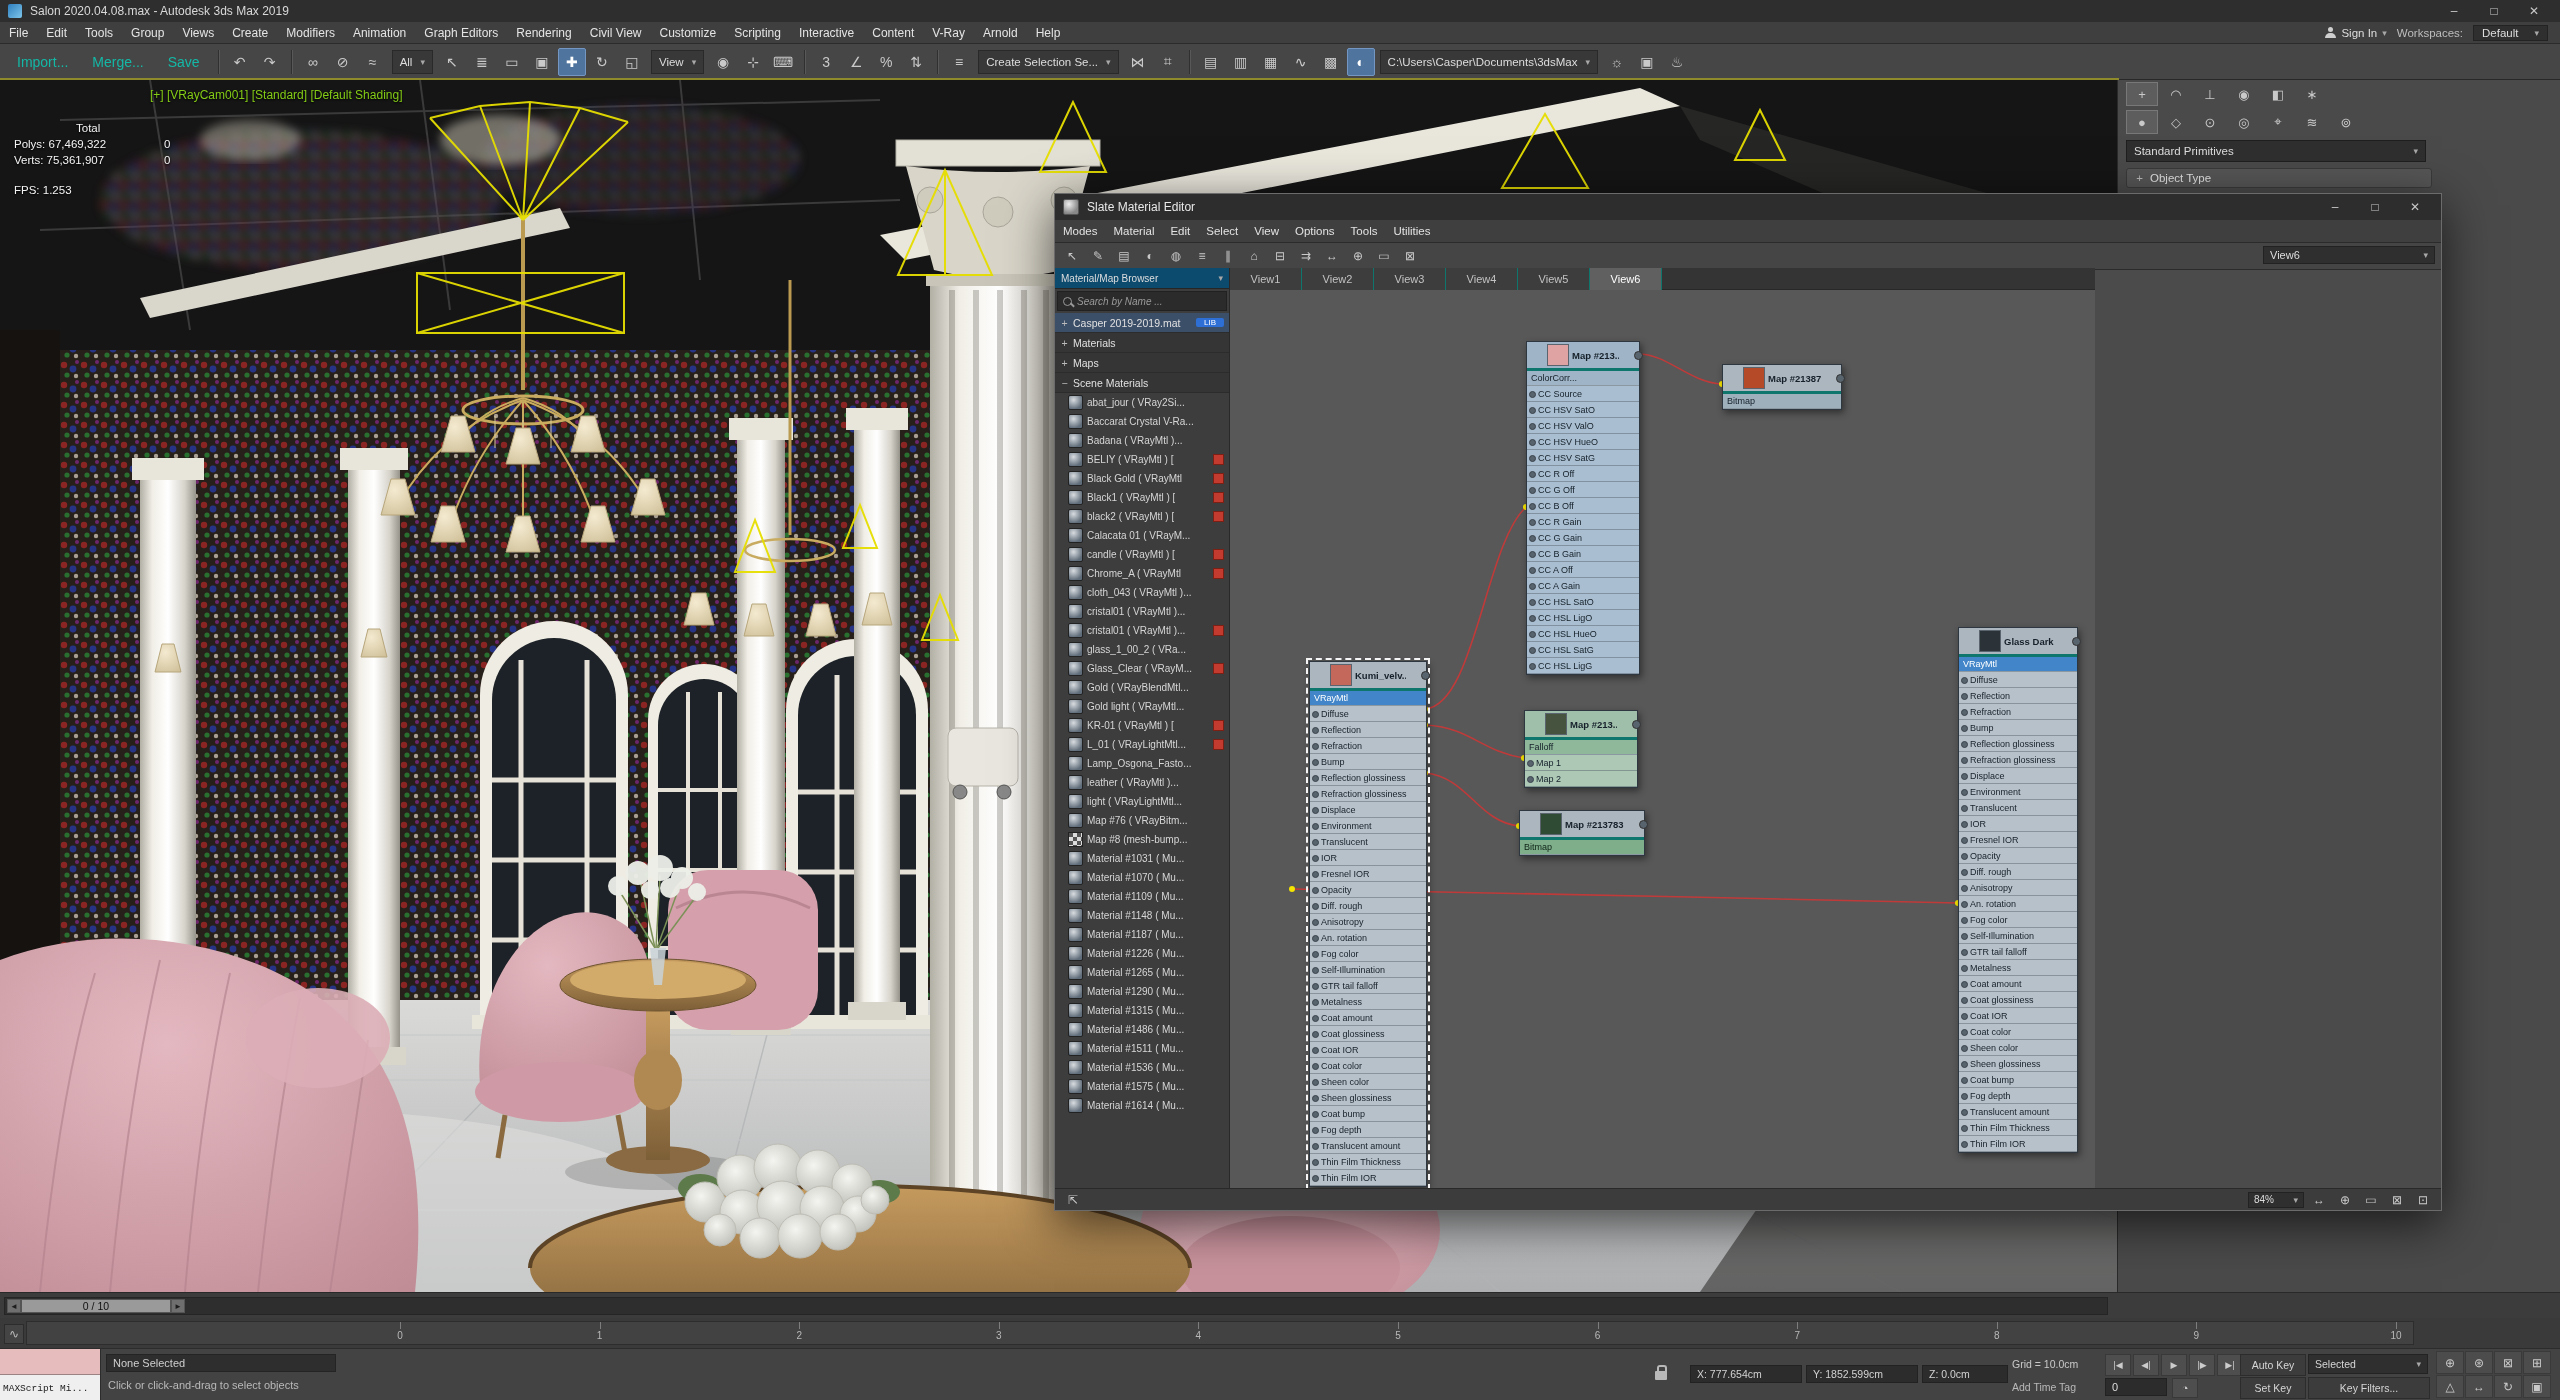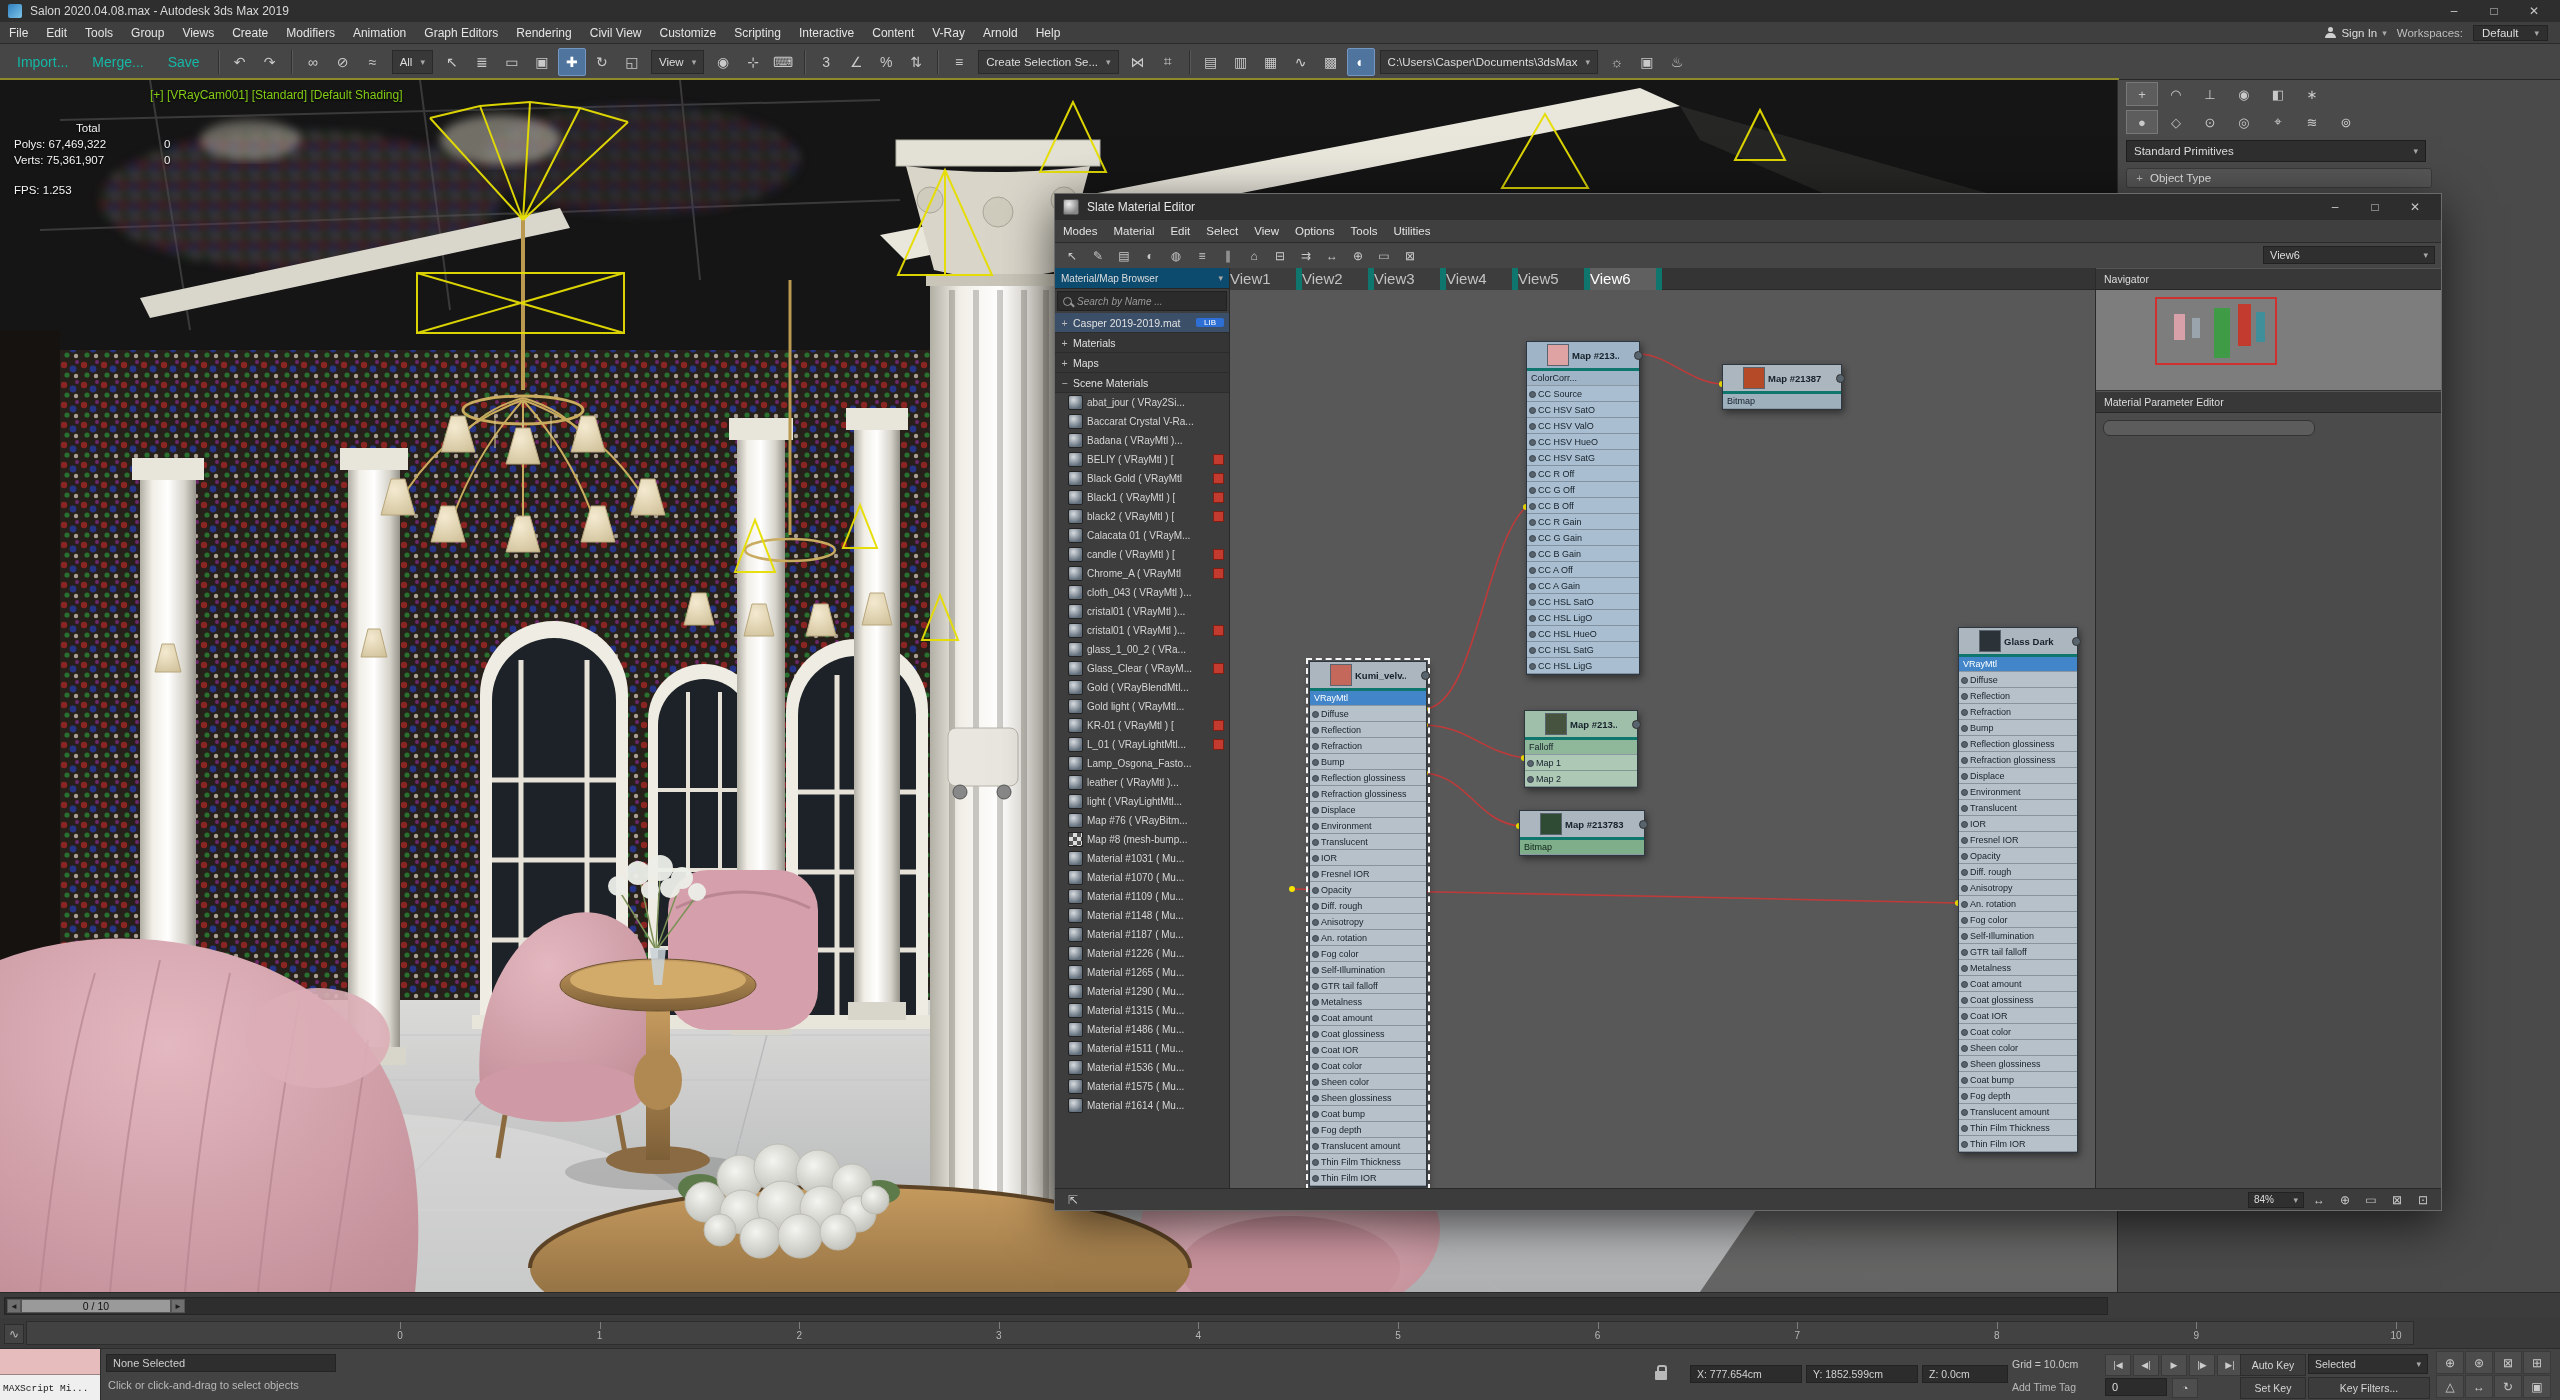--- a/index.html
+++ b/index.html
@@ -73,21 +73,21 @@
   .slate{position:absolute;left:1054px;top:193px;width:1388px;height:1018px;background:#4b4b4b;border:1px solid #6b6b6b;box-shadow:0 12px 46px rgba(0,0,0,.65);z-index:10;font-size:11px;box-sizing:border-box}
   .sl-title{height:26px;background:#2d2d2d;display:flex;align-items:center;gap:8px;padding:0 8px;color:#e8e8e8;font-size:12px}
   .sl-icon{width:14px;height:14px;border-radius:2px;background:radial-gradient(circle at 35% 30%,#eee,#888 70%);border:1px solid #555;flex:none}
   .sl-winbtns{margin-left:auto;display:flex;gap:4px}
   .sl-menus{height:22px;background:#3f3f3f;display:flex;align-items:center;border-bottom:1px solid #2b2b2b;font-size:11.5px}
   .sl-menu-item{padding:0 8px;line-height:22px;color:#e2e2e2}
   .sl-toolbar{height:26px;background:#454545;display:flex;align-items:center;gap:2px;padding:0 5px;border-bottom:1px solid #2b2b2b;position:relative}
   .sbtn{width:22px;height:20px;display:flex;align-items:center;justify-content:center;color:#c9c9c9;font-size:12px;border:1px solid transparent}
   .sl-view-drop{position:absolute;right:6px;top:3px;width:172px;height:18px;background:#2f2f2f;border:1px solid #222;display:flex;align-items:center;justify-content:space-between;padding:0 6px;font-size:11px;color:#ddd;box-sizing:border-box}
   .sl-tabs{position:absolute;left:175px;top:74px;right:346px;height:22px;background:#343434;display:flex;border-bottom:1px solid #282828;box-sizing:border-box}
-  .tab{width:72px;height:22px;line-height:22px;text-align:left;font-size:15px;color:#c2c2c2;background:#3d3d3d;border-right:6px solid #0f766e;box-sizing:border-box}
+  .tab{width:72px;height:22px;line-height:22px;text-align:center;font-size:11px;color:#c2c2c2;background:#3d3d3d;border-right:1px solid #0f766e;box-sizing:border-box}
   .tab.active{background:#606060;color:#fff}
   .browser{position:absolute;left:0;top:74px;width:175px;bottom:22px;background:#3d3d3d;border-right:1px solid #292929;display:flex;flex-direction:column;box-sizing:border-box}
   .br-header{height:20px;background:#0c4a6e;display:flex;align-items:center;justify-content:space-between;padding:0 6px;font-size:10px;color:#ddd;border-bottom:1px solid #262626;flex:none}
   .br-search{height:18px;background:#2b2b2b;margin:2px;border:1px solid #212121;display:flex;align-items:center;gap:5px;padding:0 5px;color:#9a9a9a;font-style:italic;font-size:10px;flex:none}
   .mag{width:7px;height:7px;border:1.5px solid #999;border-radius:50%;position:relative;flex:none}
   .mag::after{content:"";position:absolute;width:5px;height:1.5px;background:#999;transform:rotate(45deg);right:-4px;bottom:-1px}
   .br-list{flex:1;overflow:hidden}
   .bgroup{height:20px;display:flex;align-items:center;gap:4px;padding:0 5px;background:#353535;color:#e0e0e0;font-size:10.5px;border-bottom:1px solid #2c2c2c;box-sizing:border-box}
   .bgroup.lib{background:#3b4f69}
   .gsym{width:9px;text-align:center;color:#bbb;flex:none}
@@ -922,37 +922,20 @@
           <div class="node-row">Coat color</div>
           <div class="node-row">Sheen color</div>
           <div class="node-row">Sheen glossiness</div>
           <div class="node-row">Coat bump</div>
           <div class="node-row">Fog depth</div>
           <div class="node-row">Translucent amount</div>
           <div class="node-row">Thin Film Thickness</div>
           <div class="node-row">Thin Film IOR</div>
         </div>
       </div>
-    <div class="sidepanel">
-      <div class="sp-header">Navigator</div>
-      <div class="nav-body">
-        <svg width="344" height="100" viewBox="0 0 344 100">
-          <rect x="118" y="18" width="16" height="50" fill="#3f9b46"></rect>
-          <rect x="142" y="14" width="13" height="42" fill="#c23b2e"></rect>
-          <rect x="160" y="22" width="9" height="30" fill="#3f8f9b"></rect>
-          <rect x="78" y="24" width="11" height="26" fill="#d8a0a8"></rect>
-          <rect x="96" y="28" width="8" height="20" fill="#9aa4ac"></rect>
-          <rect x="60" y="8" width="120" height="66" fill="none" stroke="#d03030" stroke-width="2"></rect>
-        </svg>
-      </div>
-      <div class="sp-header">Material Parameter Editor</div>
-      <div class="mpe-body">
-        <div class="mpe-strip"></div>
-      </div>
-    </div>
     <div class="sl-status">
       <span class="sbtn">⇱</span>
       <span class="zoom-drop">
         <span>84%</span>
           <span class="caret">▾</span>
       </span>
       <span id="slate-status-icons" style="display:flex;gap:2px">
           <span class="sbtn">↔</span>
           <span class="sbtn">⊕</span>
           <span class="sbtn">▭</span>

